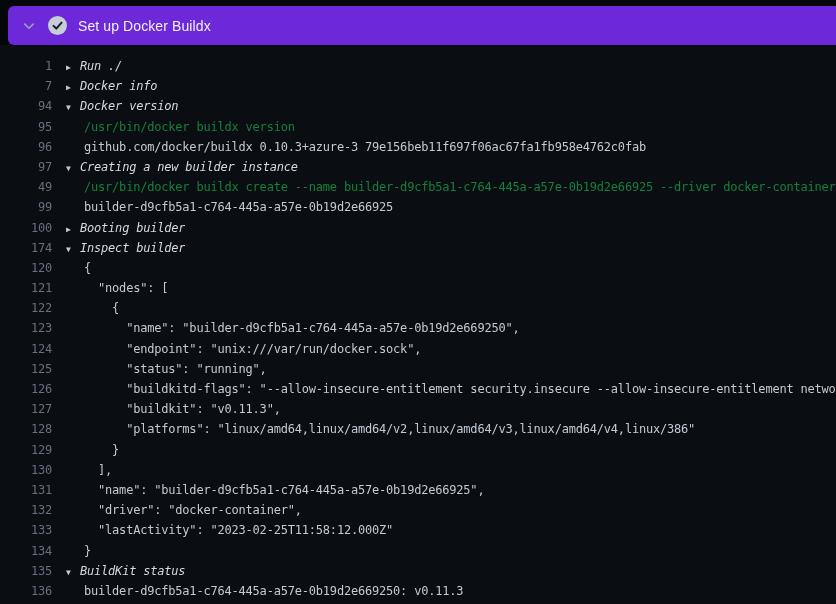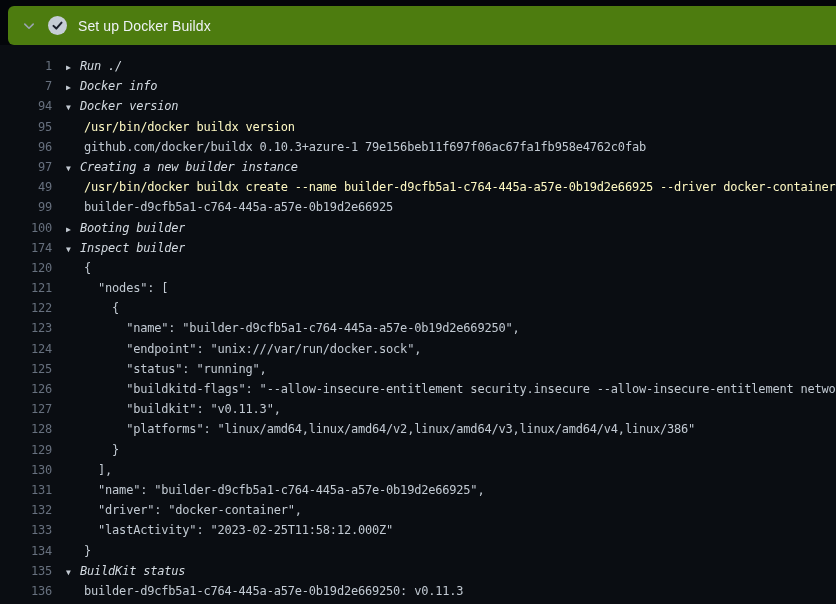--- a/index.html
+++ b/index.html
@@ -8,21 +8,21 @@
     overflow: hidden;
     background: #04060a;
     font-family: "Liberation Sans", sans-serif;
   }
   .viewer { position: relative; width: 836px; height: 604px; }
 
   
   .step-header {
     position: absolute; left: 8px; top: 6px;
     width: 828px; height: 39px;
-    background: #4d7c0f;
+    background: #6d28d9;
     border-radius: 6px 0 0 6px;
     display: flex; align-items: center;
     padding-left: 13px; gap: 11px;
     cursor: pointer;
   }
   .chevron { display: inline-flex; width: 16px; justify-content: center; }
   .status-icon { display: inline-flex; }
   .step-title {
     color: #eef2f6;
     font-size: 14px;
@@ -50,21 +50,21 @@
     width: 836px;
   }
   .num {
     flex: 0 0 52px;
     text-align: right;
     color: #67707e;
     cursor: pointer;
   }
   .body { margin-left: 14px; white-space: pre; overflow: hidden; }
   .body.output  { padding-left: 18px; color: #c2cad3; }
-  .body.command { padding-left: 18px; color: #fef9c3; }
+  .body.command { padding-left: 18px; color: #15803d; }
   .body.grouphead { color: #d4dbe2; cursor: pointer; font-style: italic; }
   .arrow {
     display: inline-block;
     width: 14px;
     font-size: 8px;
     color: #c3cad2;
   }
 </style>
 </head>
 <body>
@@ -84,21 +84,21 @@
       </svg>
     </span>
     <span class="step-title">Set up Docker Buildx</span>
   </div>
 
   <div class="log" id="log">
       <div class="row"><span class="num">1</span><span class="body grouphead"><span class="arrow">▶</span><span>Run ./</span></span></div>
       <div class="row"><span class="num">7</span><span class="body grouphead"><span class="arrow">▶</span><span>Docker info</span></span></div>
       <div class="row"><span class="num">94</span><span class="body grouphead"><span class="arrow">▼</span><span>Docker version</span></span></div>
       <div class="row"><span class="num">95</span><span class="body command">/usr/bin/docker buildx version</span></div>
-      <div class="row"><span class="num">96</span><span class="body output">github.com/docker/buildx 0.10.3+azure-1 79e156beb11f697f06ac67fa1fb958e4762c0fab</span></div>
+      <div class="row"><span class="num">96</span><span class="body output">github.com/docker/buildx 0.10.3+azure-3 79e156beb11f697f06ac67fa1fb958e4762c0fab</span></div>
       <div class="row"><span class="num">97</span><span class="body grouphead"><span class="arrow">▼</span><span>Creating a new builder instance</span></span></div>
       <div class="row"><span class="num">49</span><span class="body command">/usr/bin/docker buildx create --name builder-d9cfb5a1-c764-445a-a57e-0b19d2e66925 --driver docker-container</span></div>
       <div class="row"><span class="num">99</span><span class="body output">builder-d9cfb5a1-c764-445a-a57e-0b19d2e66925</span></div>
       <div class="row"><span class="num">100</span><span class="body grouphead"><span class="arrow">▶</span><span>Booting builder</span></span></div>
       <div class="row"><span class="num">174</span><span class="body grouphead"><span class="arrow">▼</span><span>Inspect builder</span></span></div>
       <div class="row"><span class="num">120</span><span class="body output">{</span></div>
       <div class="row"><span class="num">121</span><span class="body output">  "nodes": [</span></div>
       <div class="row"><span class="num">122</span><span class="body output">    {</span></div>
       <div class="row"><span class="num">123</span><span class="body output">      "name": "builder-d9cfb5a1-c764-445a-a57e-0b19d2e669250",</span></div>
       <div class="row"><span class="num">124</span><span class="body output">      "endpoint": "unix:///var/run/docker.sock",</span></div>

